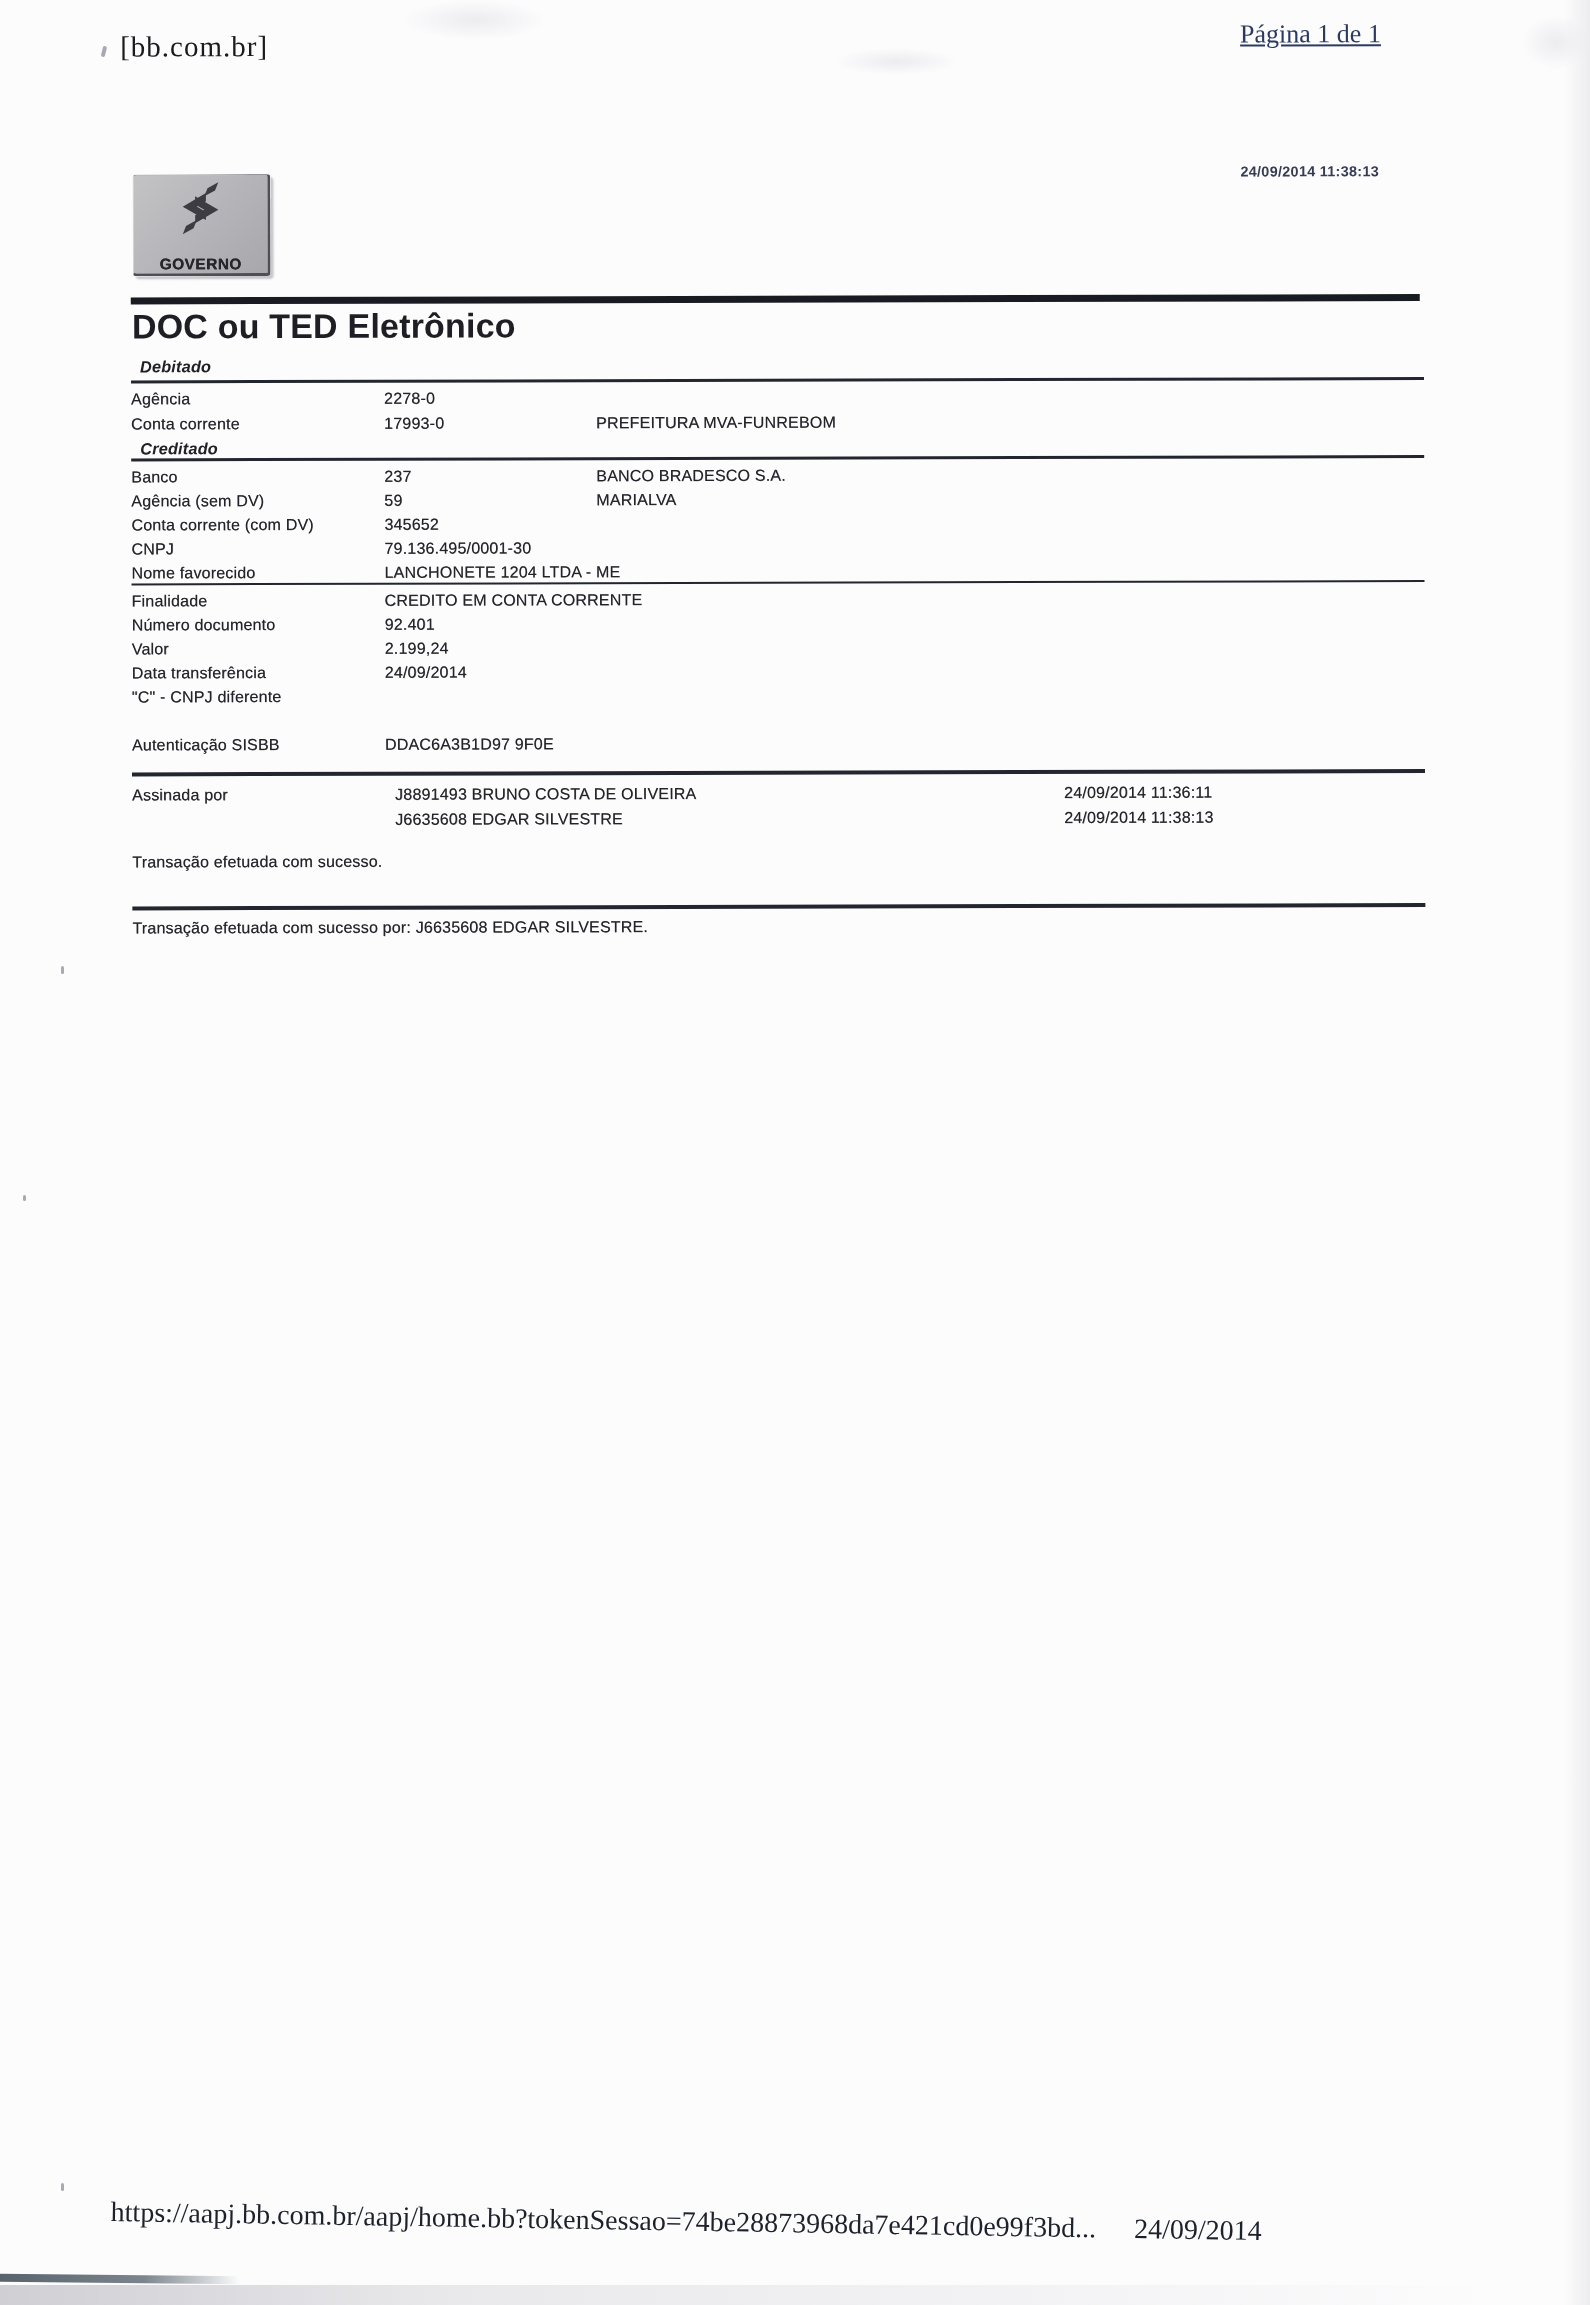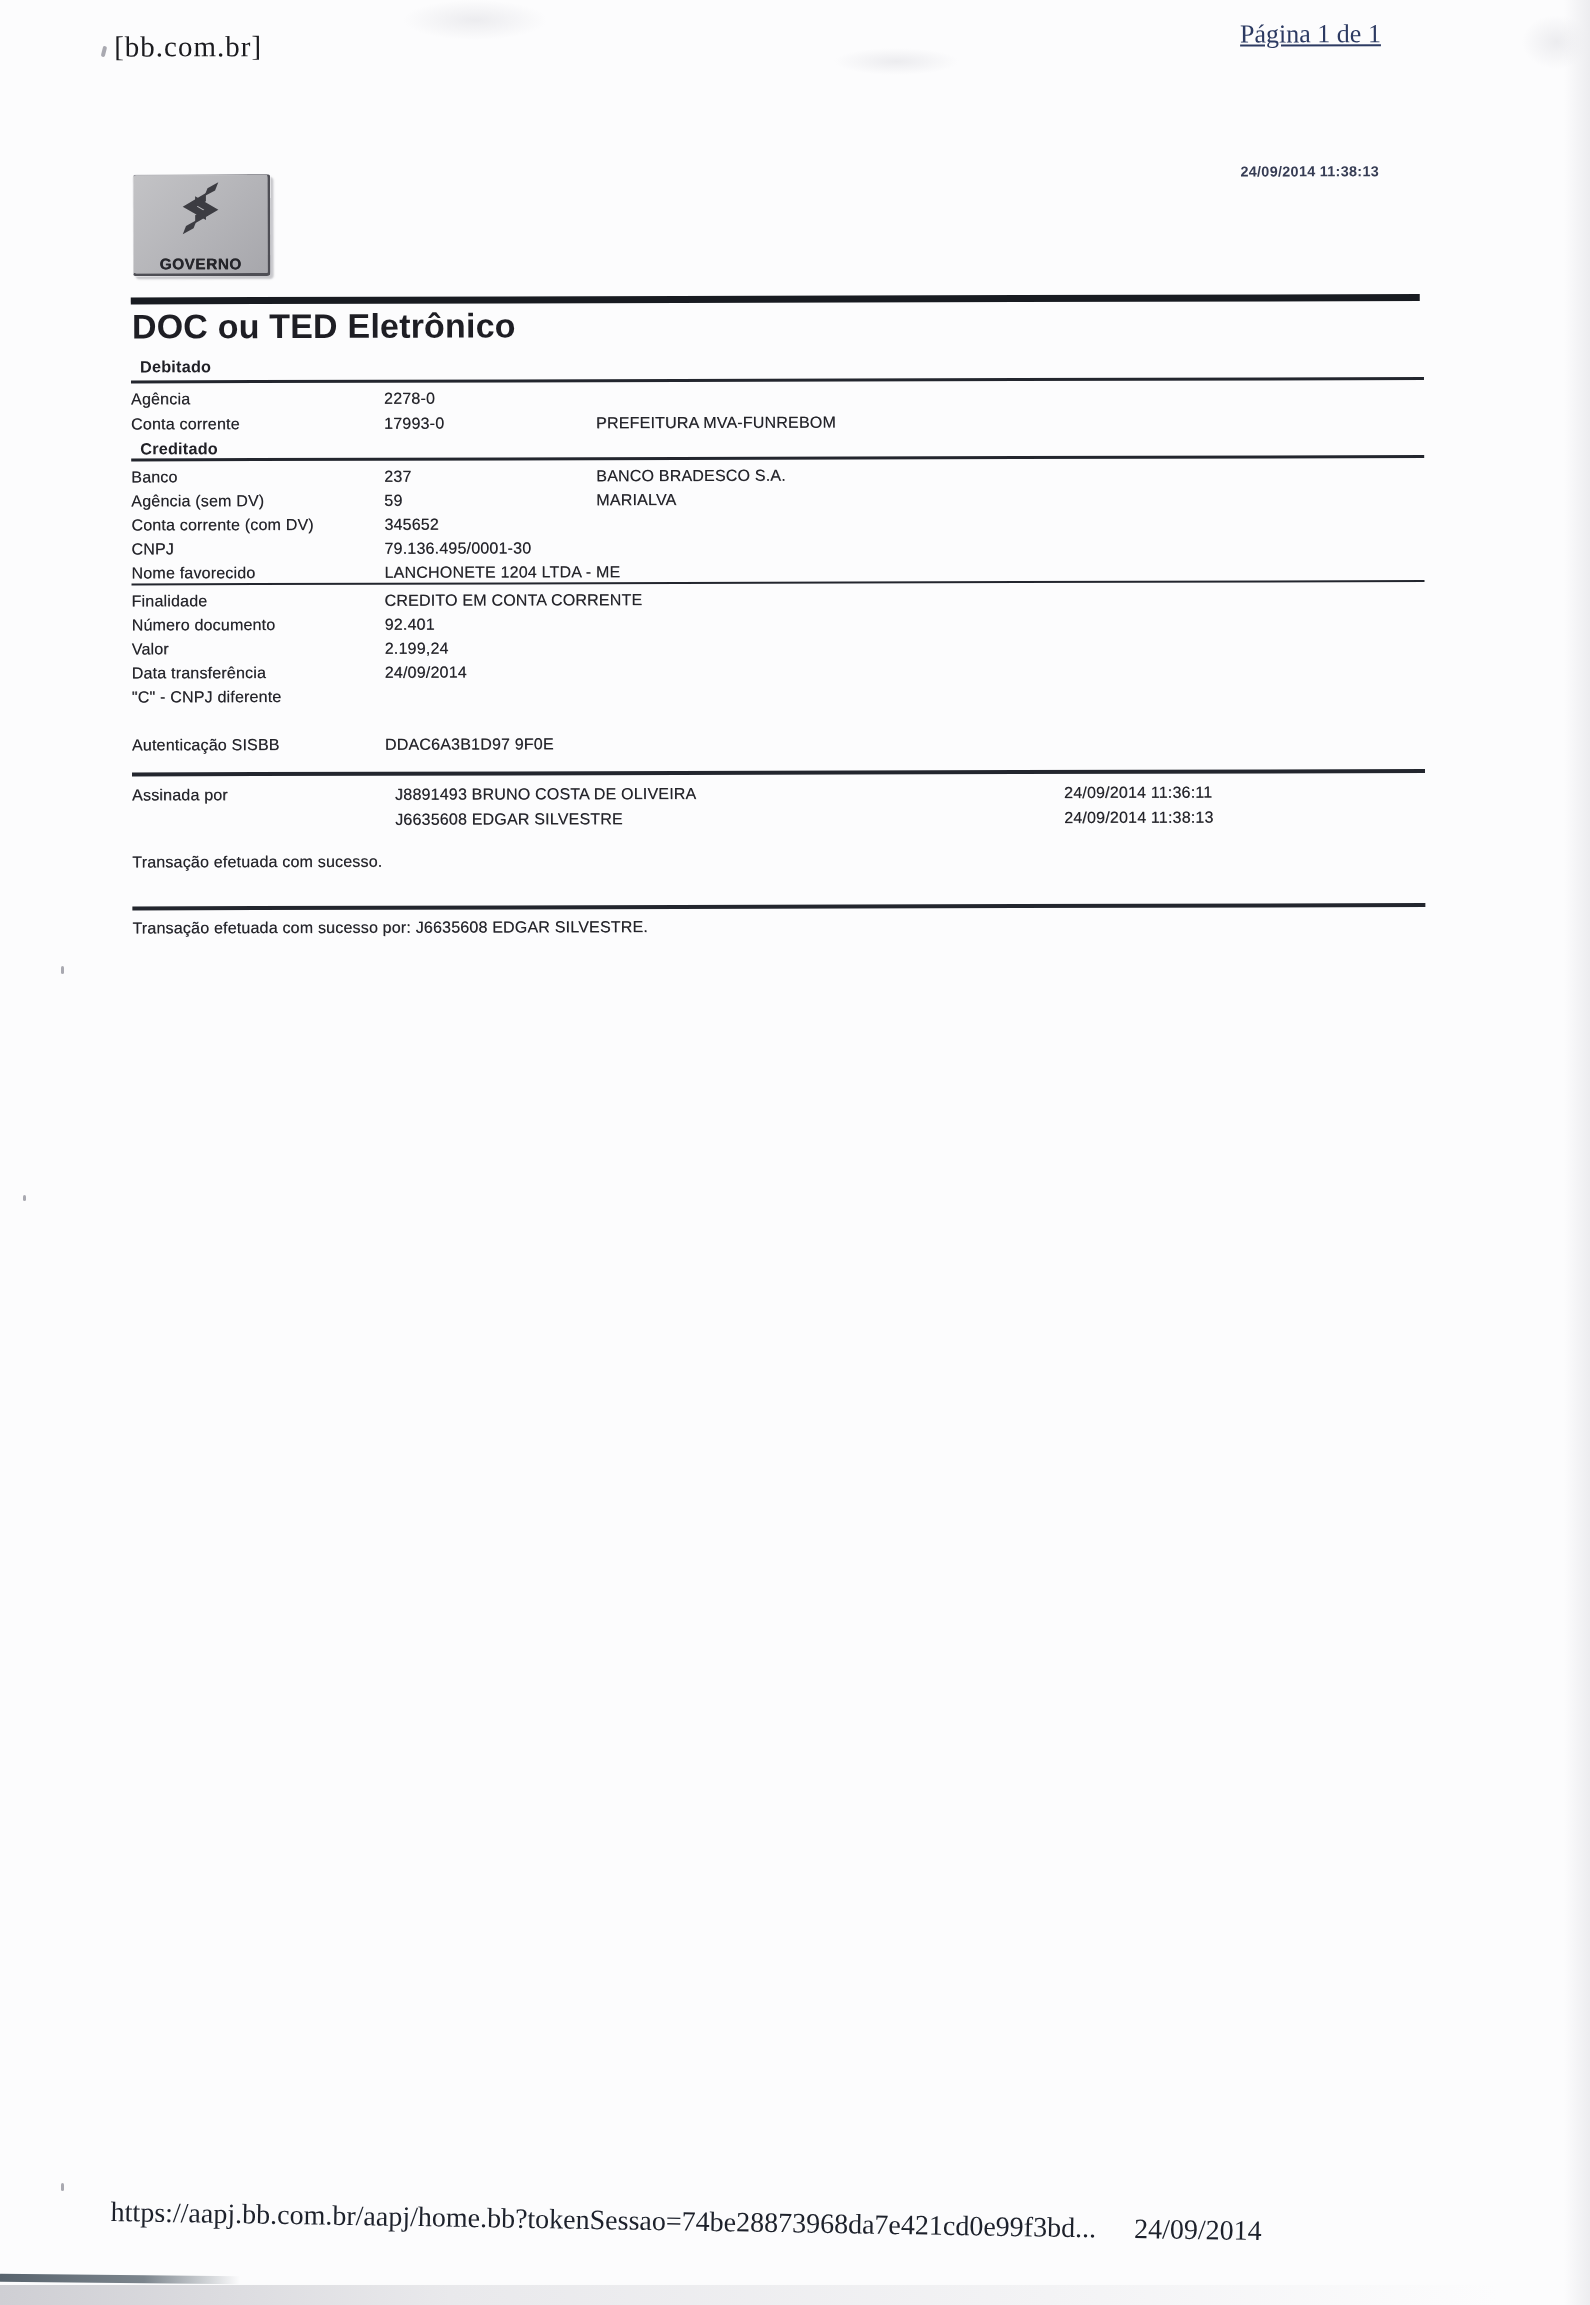--- a/index.html
+++ b/index.html
@@ -6,42 +6,42 @@
   .page{
     position:relative;width:1591px;height:2306px;background:#fcfcfd;overflow:hidden;
     font-family:"Liberation Sans","DejaVu Sans",sans-serif;color:var(--ink,#232329);
   }
   .doc{position:absolute;left:0;top:0;width:1591px;height:2306px;
        transform:rotate(-0.15deg);transform-origin:672px 384px;}
   .serif{font-family:"Liberation Serif","DejaVu Serif",serif;}
   .abs{position:absolute;white-space:nowrap;}
 
   
-  .hdr-left{left:115px;top:29px;font-size:29px;color:#1b1b1f;letter-spacing:1px;}
+  .hdr-left{left:121px;top:29px;font-size:29px;color:#1b1b1f;letter-spacing:1px;}
   .hdr-right{left:1241px;top:21px;font-size:26px;color:var(--navy,#2c3a62);text-decoration:underline;}
   .hdr-stamp{left:1241px;top:165px;font-size:14.4px;font-weight:700;color:#363c54;letter-spacing:0.3px;}
 
   
   .logo-btn{
     position:absolute;left:133px;top:173px;width:134px;height:98px;
     background:linear-gradient(135deg,#c3c3c6 0%,var(--button-bg,#b4b4b8) 55%,#a7a7ac 100%);
     border-top:1.9px solid #95959b;border-left:1.9px solid #c9c9cc;
     border-right:3.8px solid var(--button-edge,#4e4e55);border-bottom:3.8px solid var(--button-edge,#4e4e55);
     border-radius:3.8px;box-shadow:2.9px 2.9px 1.9px rgba(100,100,112,.35);
     display:flex;flex-direction:column;align-items:center;justify-content:space-between;
   }
   .logo-glyph{margin-top:5.8px;width:60px;height:54px;}
   .logo-label{font-size:15.4px;font-weight:700;color:#26262b;letter-spacing:0.5px;margin-top:1px;
               text-shadow:0.3px 0 0 #26262b;}
 
   
   .rule{position:absolute;left:131px;width:1289px;height:6.7px;background:var(--rule,#181b21);}
   .hline{position:absolute;left:131px;width:1293px;background:var(--line,#23262e);}
   .doc-title{left:132px;top:306px;font-size:34px;font-weight:700;color:#1e1e24;letter-spacing:0.2px;}
-  .sec-h{left:140px;font-size:16.3px;font-weight:700;color:#202026;letter-spacing:0.2px;}
+  .sec-h{left:140px;font-size:16.3px;font-weight:700;color:#202026;letter-spacing:0.2px;font-style:italic;}
 
   .row{position:absolute;left:0;top:0;width:1537px;height:23px;font-size:16px;letter-spacing:0.2px;}
   .row span{position:absolute;white-space:nowrap;text-shadow:0.3px 0.2px 0 rgba(35,35,41,.55);}
   .c1{left:131px;} .c2{left:384px;} .c3{left:596px;}
   .sig-name{left:354px;margin-left:40px;} .sig-dt{left:1063px;text-align:right;}
   .status{left:131px;font-size:16px;letter-spacing:0.2px;text-shadow:0.3px 0.2px 0 rgba(35,35,41,.55);}
 
   
   .footer{position:absolute;left:111px;top:2196px;transform:rotate(0.95deg);transform-origin:0 0;
           font-family:"Liberation Serif","DejaVu Serif",serif;font-size:28px;color:var(--footer-ink,#1d212b);

